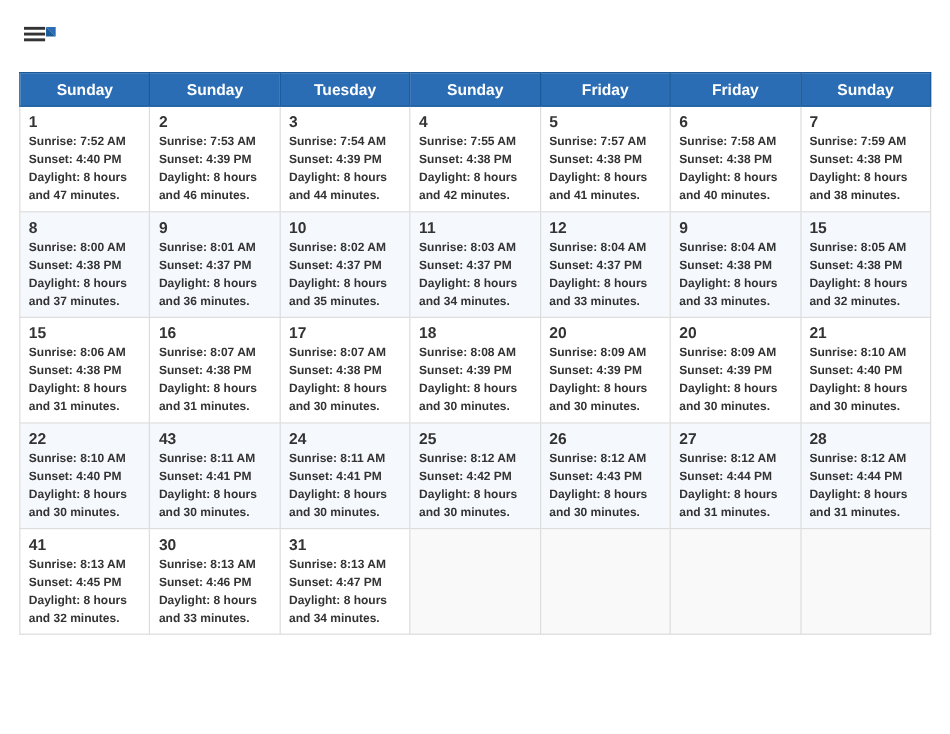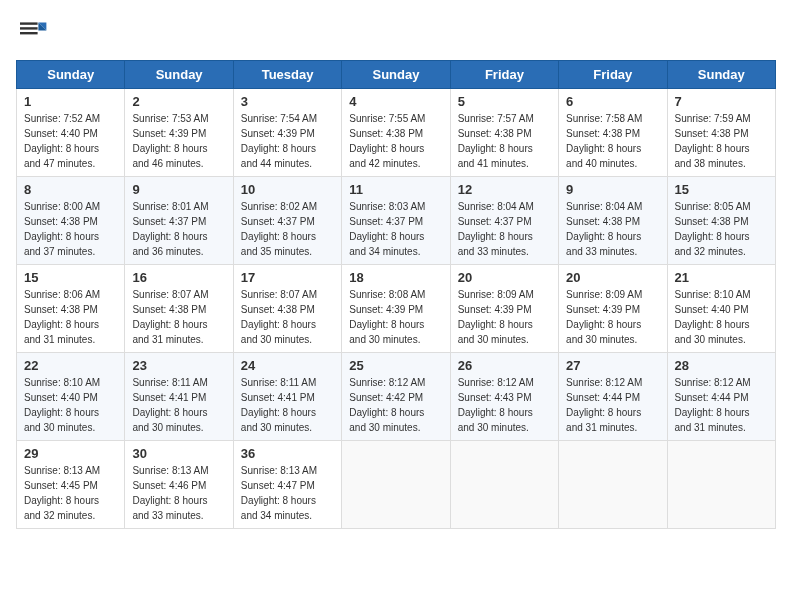--- a/index.html
+++ b/index.html
@@ -82,20 +82,21 @@
     .day-num {
       font-size: 13px;
       font-weight: bold;
       display: block;
       margin-bottom: 2px;
     }
     .day-info {
       font-size: 10px;
       line-height: 1.5;
       color: #333;
+      font-weight: bold;
     }
     .empty-cell {
       background: #f9f9f9 !important;
     }
   </style>
 </head>
 <body>
 
 <div class="header-area">
   <div class="logo">
@@ -308,21 +309,21 @@
       <tr>
         <td>
         <span class="day-num">22</span>
         <div class="day-info">
           Sunrise: 8:10 AM<br>
           Sunset: 4:40 PM<br>
           Daylight: 8 hours and 30 minutes.
         </div>
       </td>
         <td>
-        <span class="day-num">23</span>
+        <span class="day-num">43</span>
         <div class="day-info">
           Sunrise: 8:11 AM<br>
           Sunset: 4:41 PM<br>
           Daylight: 8 hours and 30 minutes.
         </div>
       </td>
         <td>
         <span class="day-num">24</span>
         <div class="day-info">
           Sunrise: 8:11 AM<br>
@@ -358,37 +359,37 @@
         <span class="day-num">28</span>
         <div class="day-info">
           Sunrise: 8:12 AM<br>
           Sunset: 4:44 PM<br>
           Daylight: 8 hours and 31 minutes.
         </div>
       </td>
       </tr>
       <tr>
         <td>
-        <span class="day-num">29</span>
+        <span class="day-num">41</span>
         <div class="day-info">
           Sunrise: 8:13 AM<br>
           Sunset: 4:45 PM<br>
           Daylight: 8 hours and 32 minutes.
         </div>
       </td>
         <td>
         <span class="day-num">30</span>
         <div class="day-info">
           Sunrise: 8:13 AM<br>
           Sunset: 4:46 PM<br>
           Daylight: 8 hours and 33 minutes.
         </div>
       </td>
         <td>
-        <span class="day-num">36</span>
+        <span class="day-num">31</span>
         <div class="day-info">
           Sunrise: 8:13 AM<br>
           Sunset: 4:47 PM<br>
           Daylight: 8 hours and 34 minutes.
         </div>
       </td>
         <td class="empty-cell"></td>
         <td class="empty-cell"></td>
         <td class="empty-cell"></td>
         <td class="empty-cell"></td>

